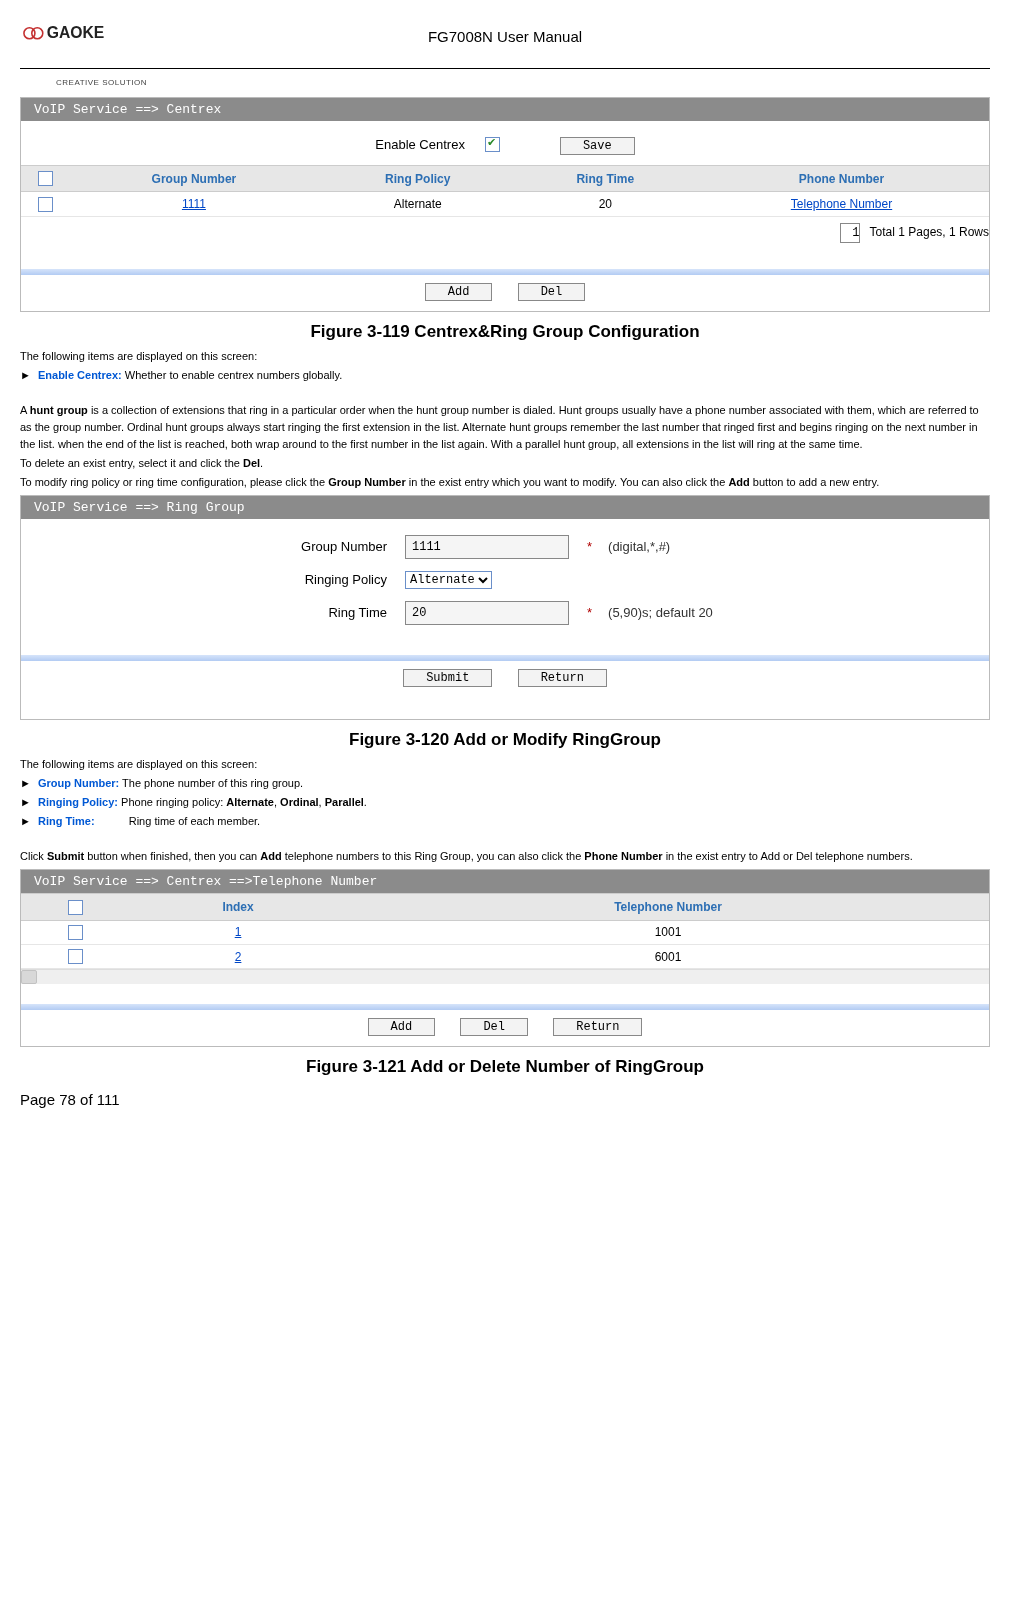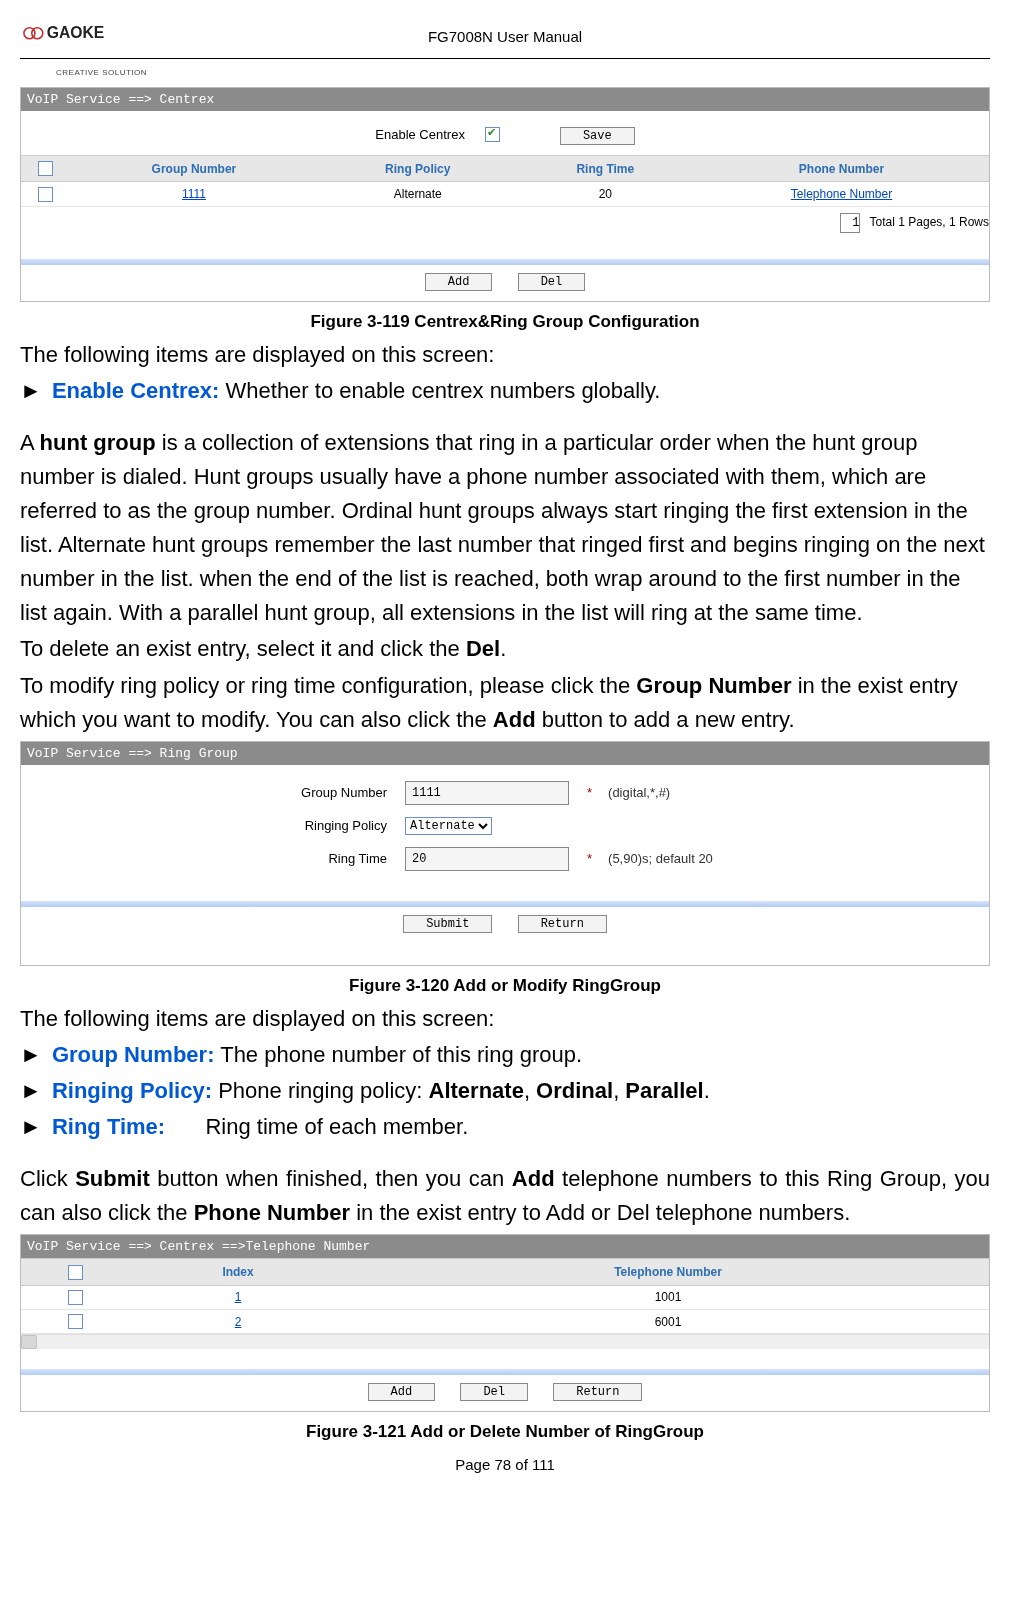--- a/index.html
+++ b/index.html
@@ -10,59 +10,59 @@
     margin: 0;
     padding: 20px 20px 40px 20px;
     width: 1010px;
     box-sizing: border-box;
   }
   .doc-header {
     display: flex;
     align-items: center;
     justify-content: space-between;
     border-bottom: 1px solid #000;
-    padding-bottom: 6px;
+    padding-bottom: 16px;
     margin-bottom: 10px;
   }
   .logo {
     display: flex;
     align-items: center;
     gap: 6px;
   }
   .logo-svg { width: 110px; height: 28px; }
   .tagline { font-size: 8px; color: #444; letter-spacing: 0.5px; }
   .header-title { font-size: 15px; text-align: center; flex: 1; }
 
   .figure-caption {
     text-align: center;
     font-weight: bold;
     margin: 10px 0 6px 0;
     font-size: 17px;
   }
   .body-text {
-    font-size: 22px;
+    font-size: 11px;
     line-height: 1.55;
   }
   .body-text p { margin: 0 0 2px 0; }
   .term-label { color: #0058d4; font-weight: bold; }
   .bullet { margin-right: 4px; }
-  .page-footer { text-align: center; font-size: 15px; margin-top: 14px; }
+  .page-footer { font-size: 15px; margin-top: 14px; }
 
   
   .shot {
     border: 1px solid #bbb;
     background: #fff;
     margin: 4px 0 6px 0;
     font-family: Tahoma, Verdana, sans-serif;
     font-size: 13px;
   }
   .shot-titlebar {
     background: #8b8b8b;
     color: #fff;
-    padding: 4px 6px;
+    padding: 4px 13px;
     font-family: "Courier New", monospace;
     font-size: 13px;
   }
   .shot-body { padding: 10px 6px 4px 6px; }
   .center-row { display: flex; align-items: flex-start; gap: 20px; justify-content: center; padding: 6px 0; }
   .old-input {
     font-family: "Courier New", monospace;
     font-size: 12px;
     border: 1px solid #888;
     background: #f5f5f5;

